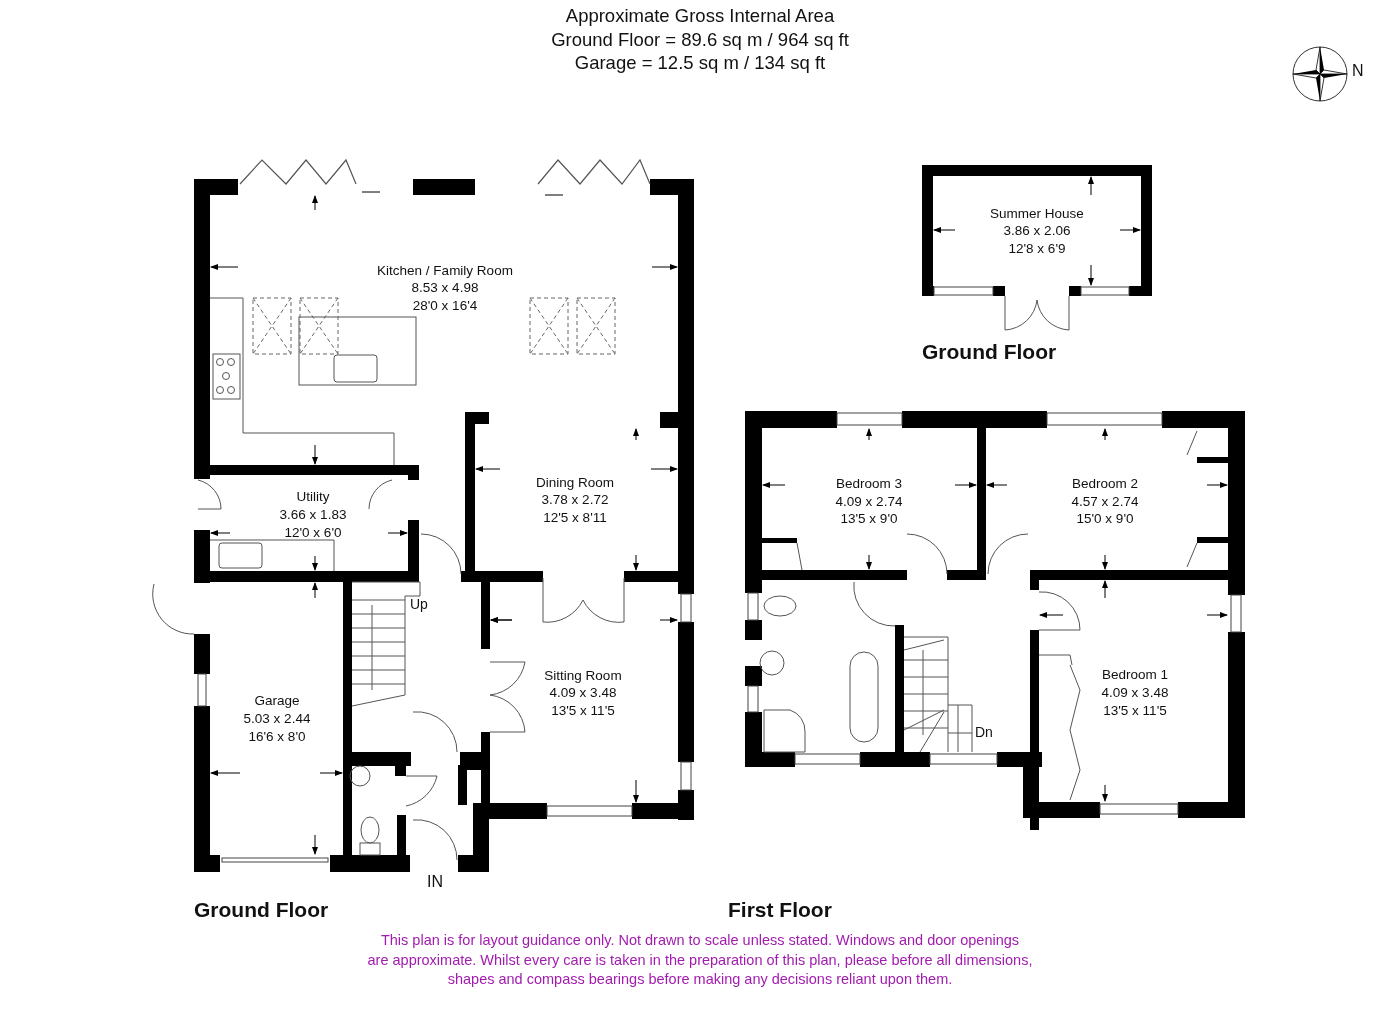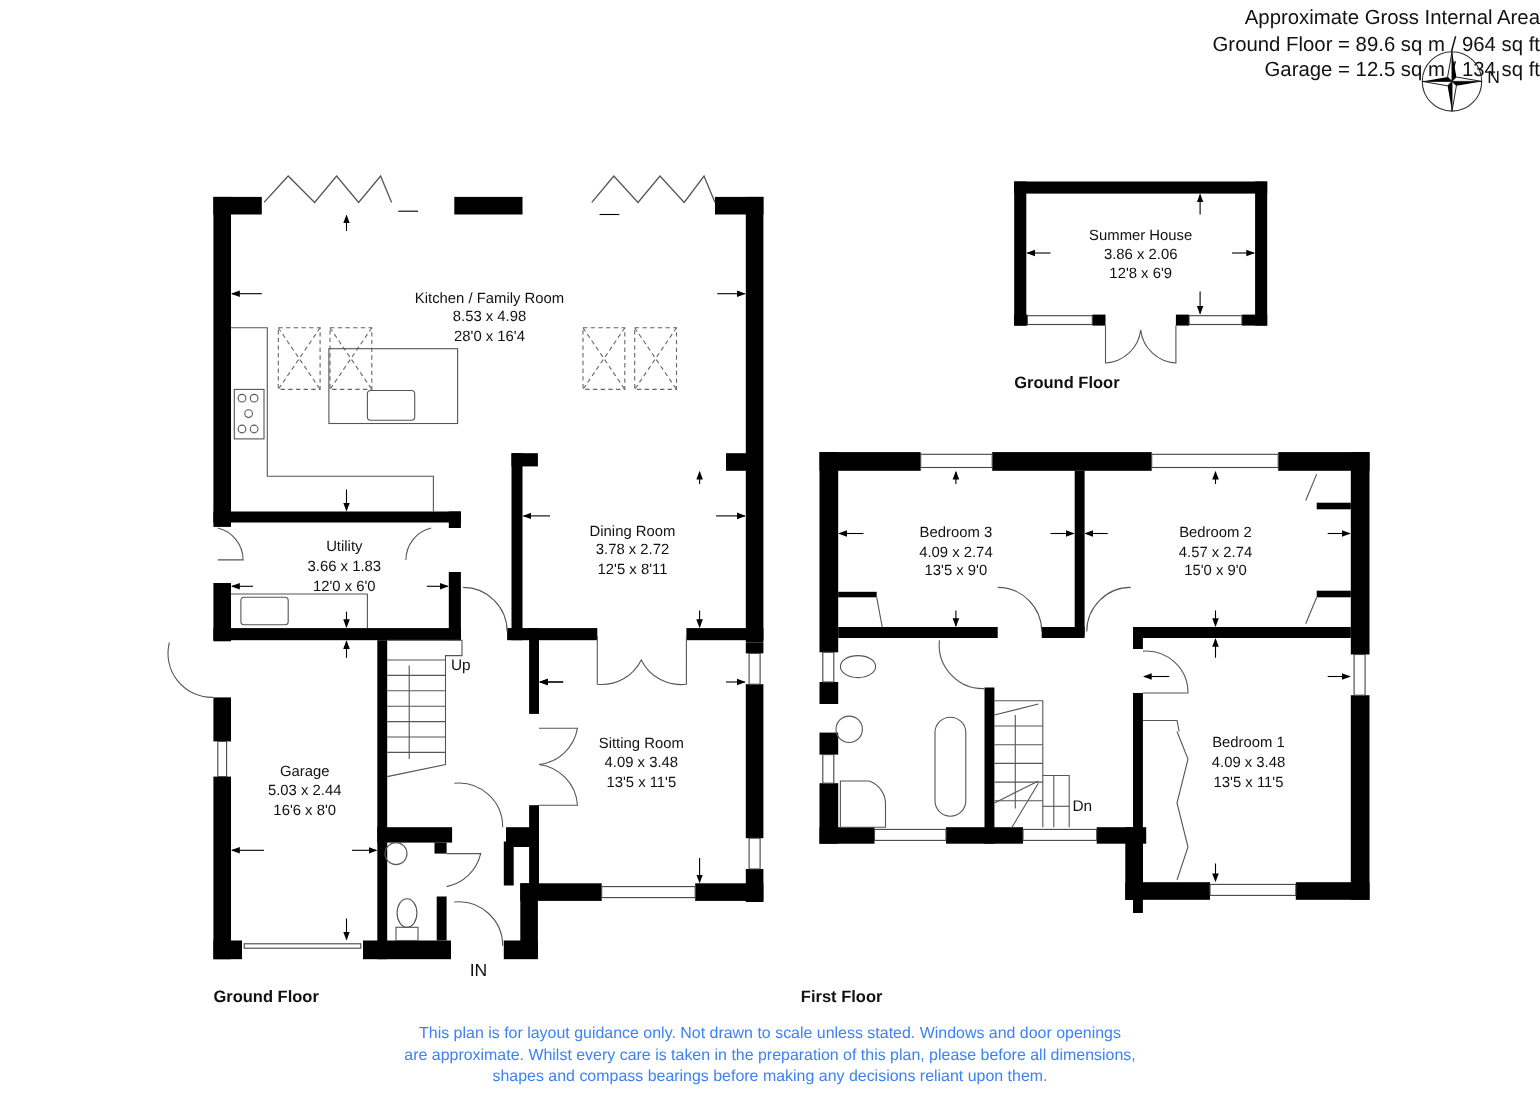--- a/index.html
+++ b/index.html
@@ -1,23 +1,23 @@
 <!DOCTYPE html>
 <html><head>
 <meta charset="utf-8">
 <style>
   html, body { margin:0; padding:0; background:#ffffff; }
   body { width:1400px; height:1016px; position:relative; overflow:hidden; font-family:"Liberation Sans", sans-serif; color:#111; }
   .area { position:absolute; left:0; top:4px; width:1400px; text-align:center; font-size:18.5px; line-height:23.6px; color:#111; }
-  .area div { white-space:pre;text-align:right; }
+  .area div { white-space:pre; }
   svg.plan { position:absolute; left:0; top:0; }
   .rl { font-family:"Liberation Sans", sans-serif; font-size:13.5px; fill:#111; text-anchor:middle; }
   .small { font-family:"Liberation Sans", sans-serif; font-size:14px; fill:#111; }
-  .floor { position:absolute; font-weight:bold; font-size:15px; color:#111; }
-  .disc { position:absolute; left:0; top:931px; width:1400px; text-align:center; font-size:14.5px; line-height:19.5px; color:#3b82f6; }
+  .floor { position:absolute; font-weight:bold; font-size:21px; color:#111; }
+  .disc { position:absolute; left:0; top:931px; width:1400px; text-align:center; font-size:14.5px; line-height:19.5px; color:#a21caf; }
   .disc div { white-space:pre; }
   .compass { position:absolute; left:1290px; top:44px; }
   .n { position:absolute; left:1352px; top:62px; font-size:16px; }
 </style>
 </head>
 <body>
 
 <div class="area">
   <div>Approximate Gross Internal Area</div>
   <div>Ground Floor = 89.6 sq m / 964 sq ft</div>

